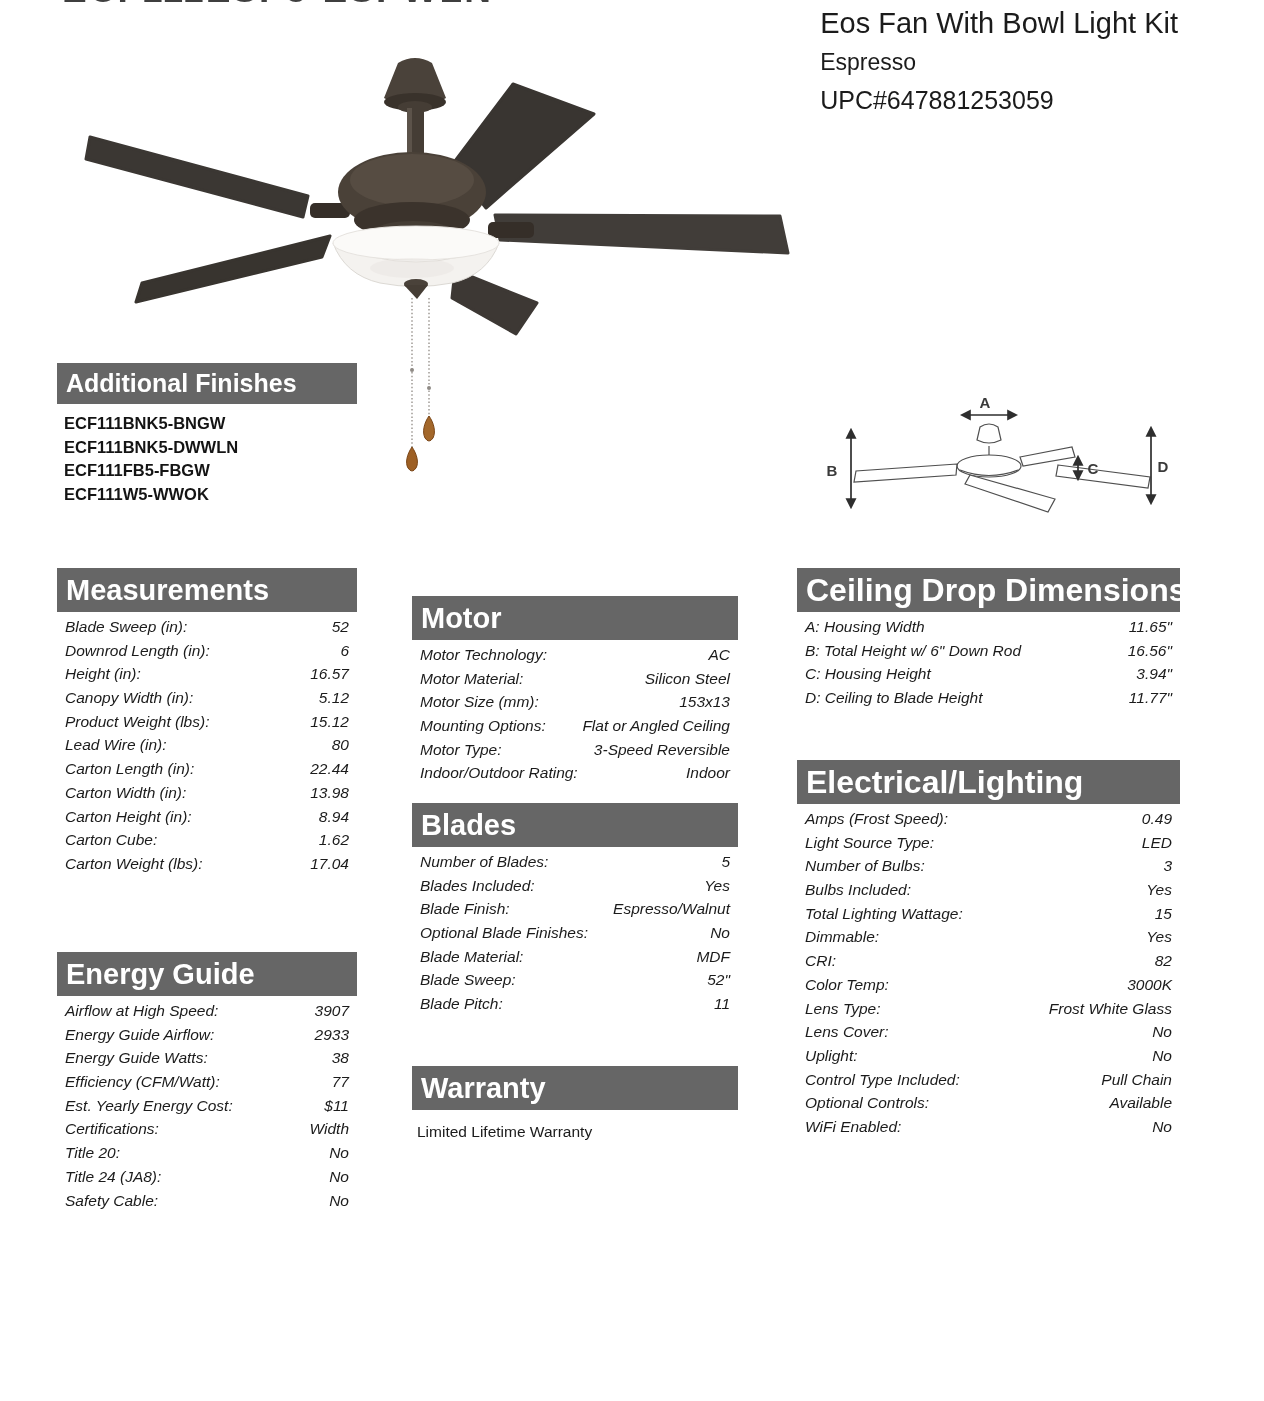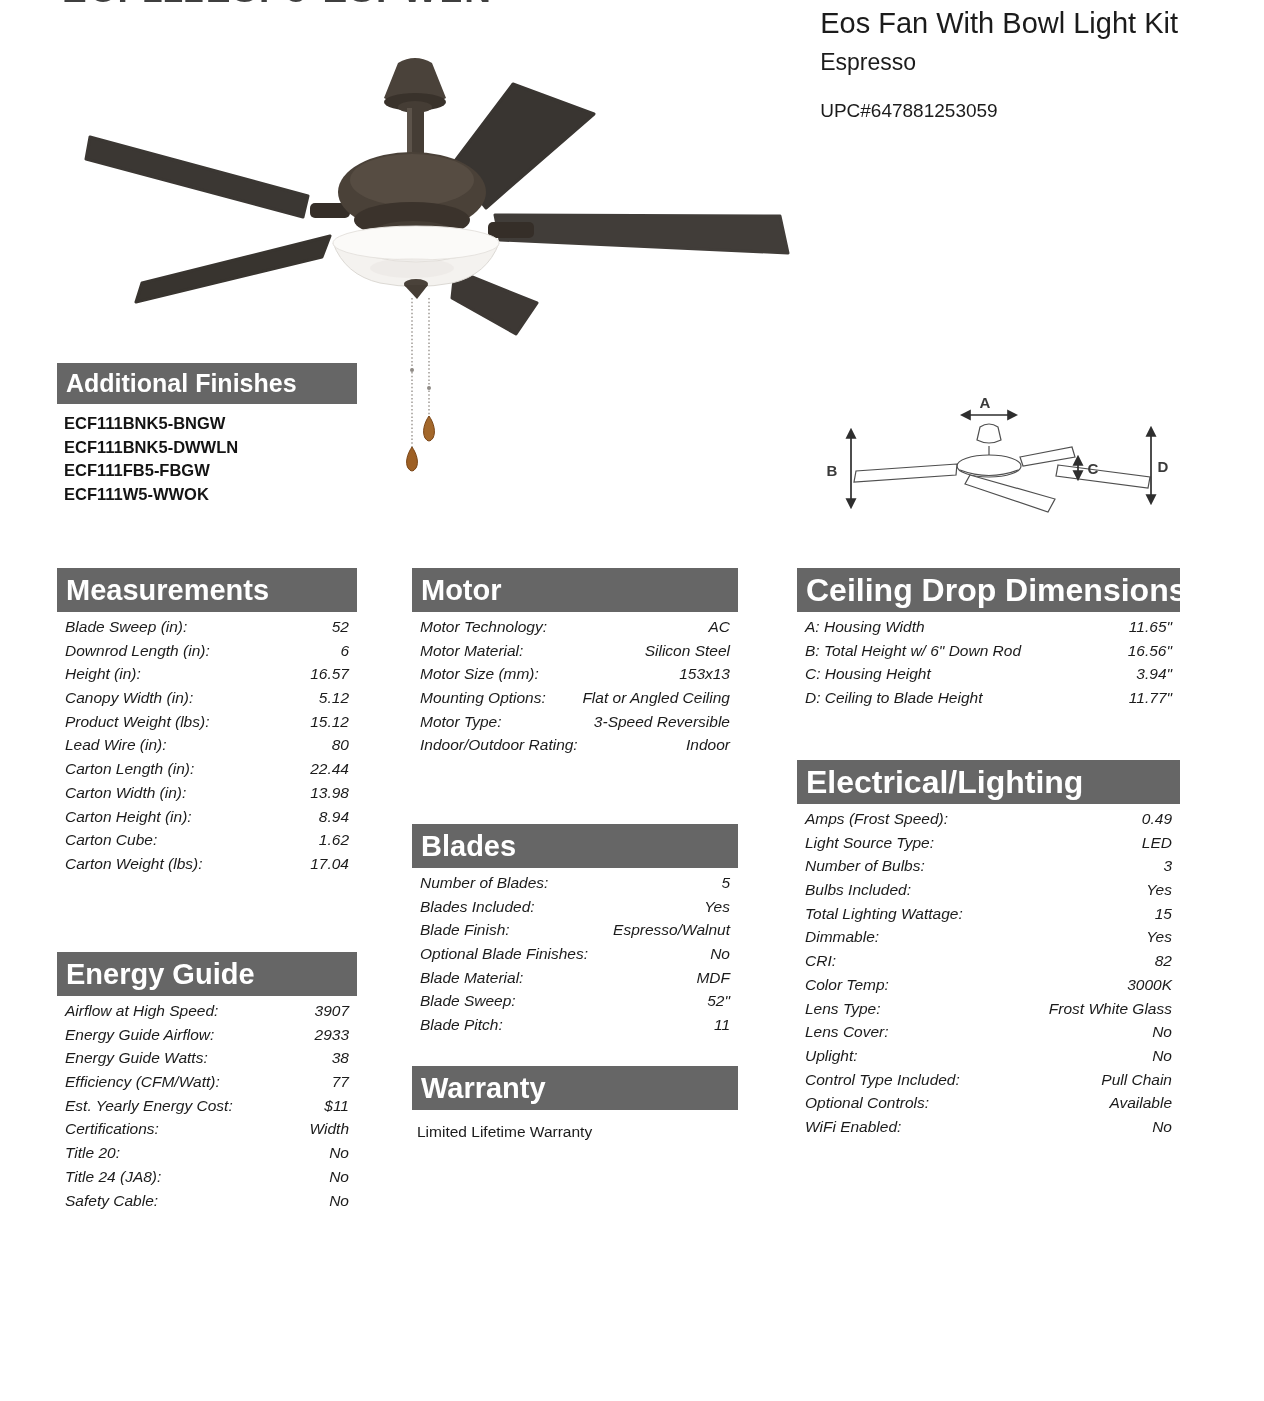--- a/index.html
+++ b/index.html
@@ -8,21 +8,21 @@
 
   
   .crop-top{position:absolute;left:62px;top:0;width:470px;height:7px;overflow:hidden;}
   .crop-top span{display:block;margin-top:-31px;font-size:37px;font-weight:bold;
                  letter-spacing:2px;color:#3f3f3f;white-space:nowrap;}
 
   
   .title-block{position:absolute;top:6px;right:86px;text-align:left;}
   .product-title{font-size:29px;line-height:34px;}
   .product-finish{font-size:23px;line-height:27px;margin-top:9px;}
-  .product-upc{font-size:19px;line-height:24px;margin-top:23px;}
+  .product-upc{font-size:25px;line-height:24px;margin-top:12px;}
 
   
   .section{position:absolute;}
   .sec-header{background:#666666;color:#ffffff;font-weight:bold;box-sizing:border-box;
               display:flex;align-items:center;padding-left:9px;white-space:nowrap;}
   .hdr-lg{height:44px;font-size:29px;}
   .hdr-md{height:44px;font-size:32px;}
   .hdr-af{height:41px;font-size:25px;}
 
   .rows{padding:6px 8px 0 8px;}
@@ -231,21 +231,21 @@
           <span class="spec-label">Title 24 (JA8):</span>
           <span class="spec-value">No</span>
         </div>
         <div class="spec-row">
           <span class="spec-label">Safety Cable:</span>
           <span class="spec-value">No</span>
         </div>
       </div>
   </div>
 
-  <div class="section" style="left:412px;top:568px;width:326px;">
+  <div class="section" style="left:412px;top:596px;width:326px;">
     <div class="sec-header hdr-lg">Motor</div>
     <div class="rows">
         <div class="spec-row">
           <span class="spec-label">Motor Technology:</span>
           <span class="spec-value">AC</span>
         </div>
         <div class="spec-row">
           <span class="spec-label">Motor Material:</span>
           <span class="spec-value">Silicon Steel</span>
         </div>
@@ -261,21 +261,21 @@
           <span class="spec-label">Motor Type:</span>
           <span class="spec-value">3-Speed Reversible</span>
         </div>
         <div class="spec-row">
           <span class="spec-label">Indoor/Outdoor Rating:</span>
           <span class="spec-value">Indoor</span>
         </div>
       </div>
   </div>
 
-  <div class="section" style="left:412px;top:803px;width:326px;margin-top:21px;">
+  <div class="section" style="left:412px;top:803px;width:326px;">
     <div class="sec-header hdr-lg">Blades</div>
     <div class="rows">
         <div class="spec-row">
           <span class="spec-label">Number of Blades:</span>
           <span class="spec-value">5</span>
         </div>
         <div class="spec-row">
           <span class="spec-label">Blades Included:</span>
           <span class="spec-value">Yes</span>
         </div>

